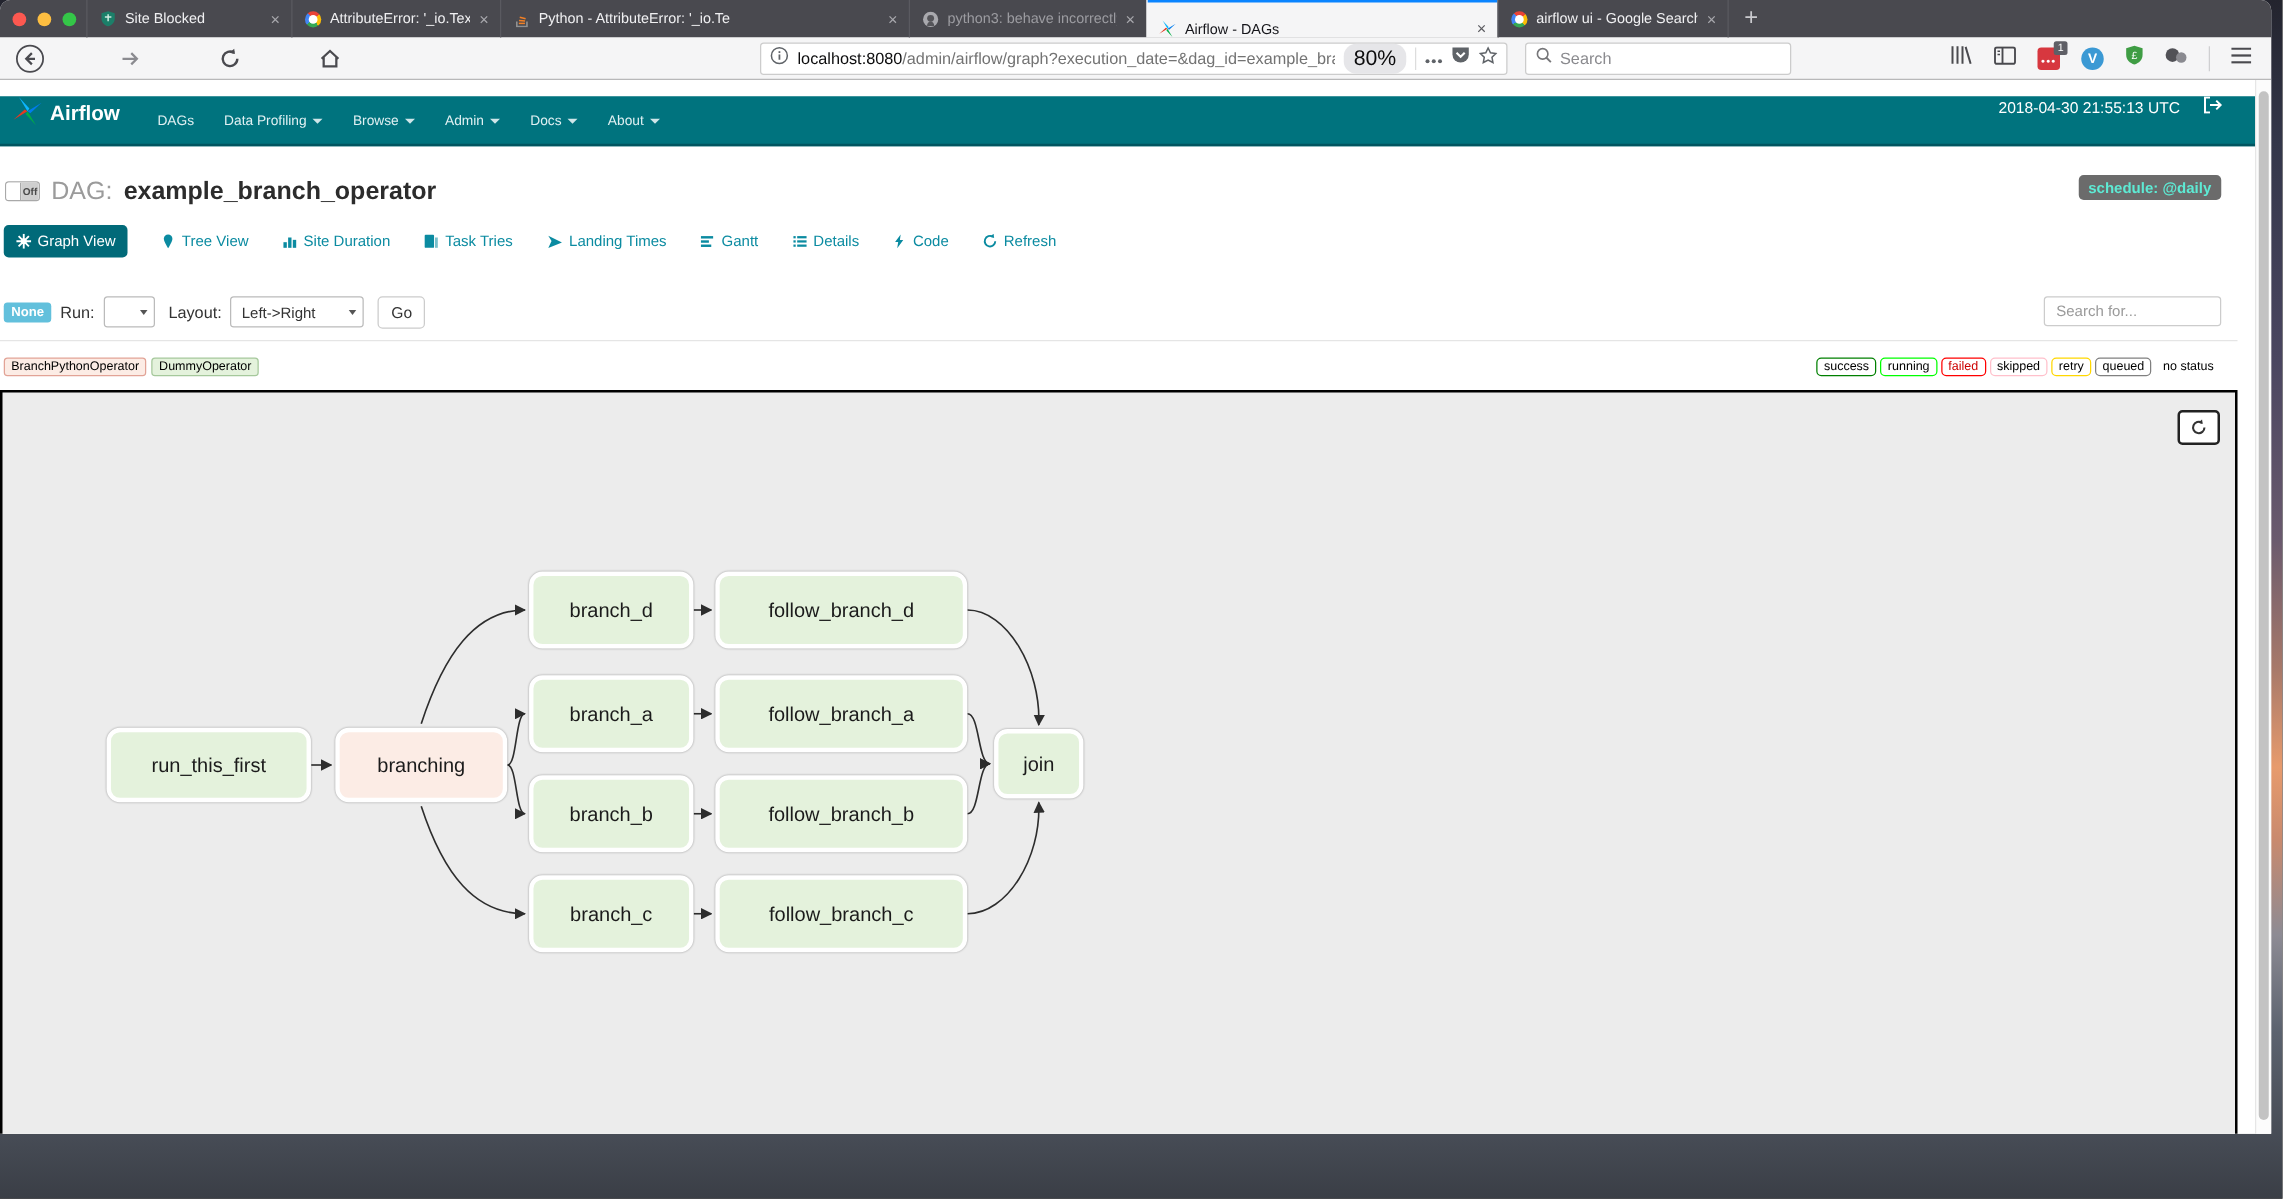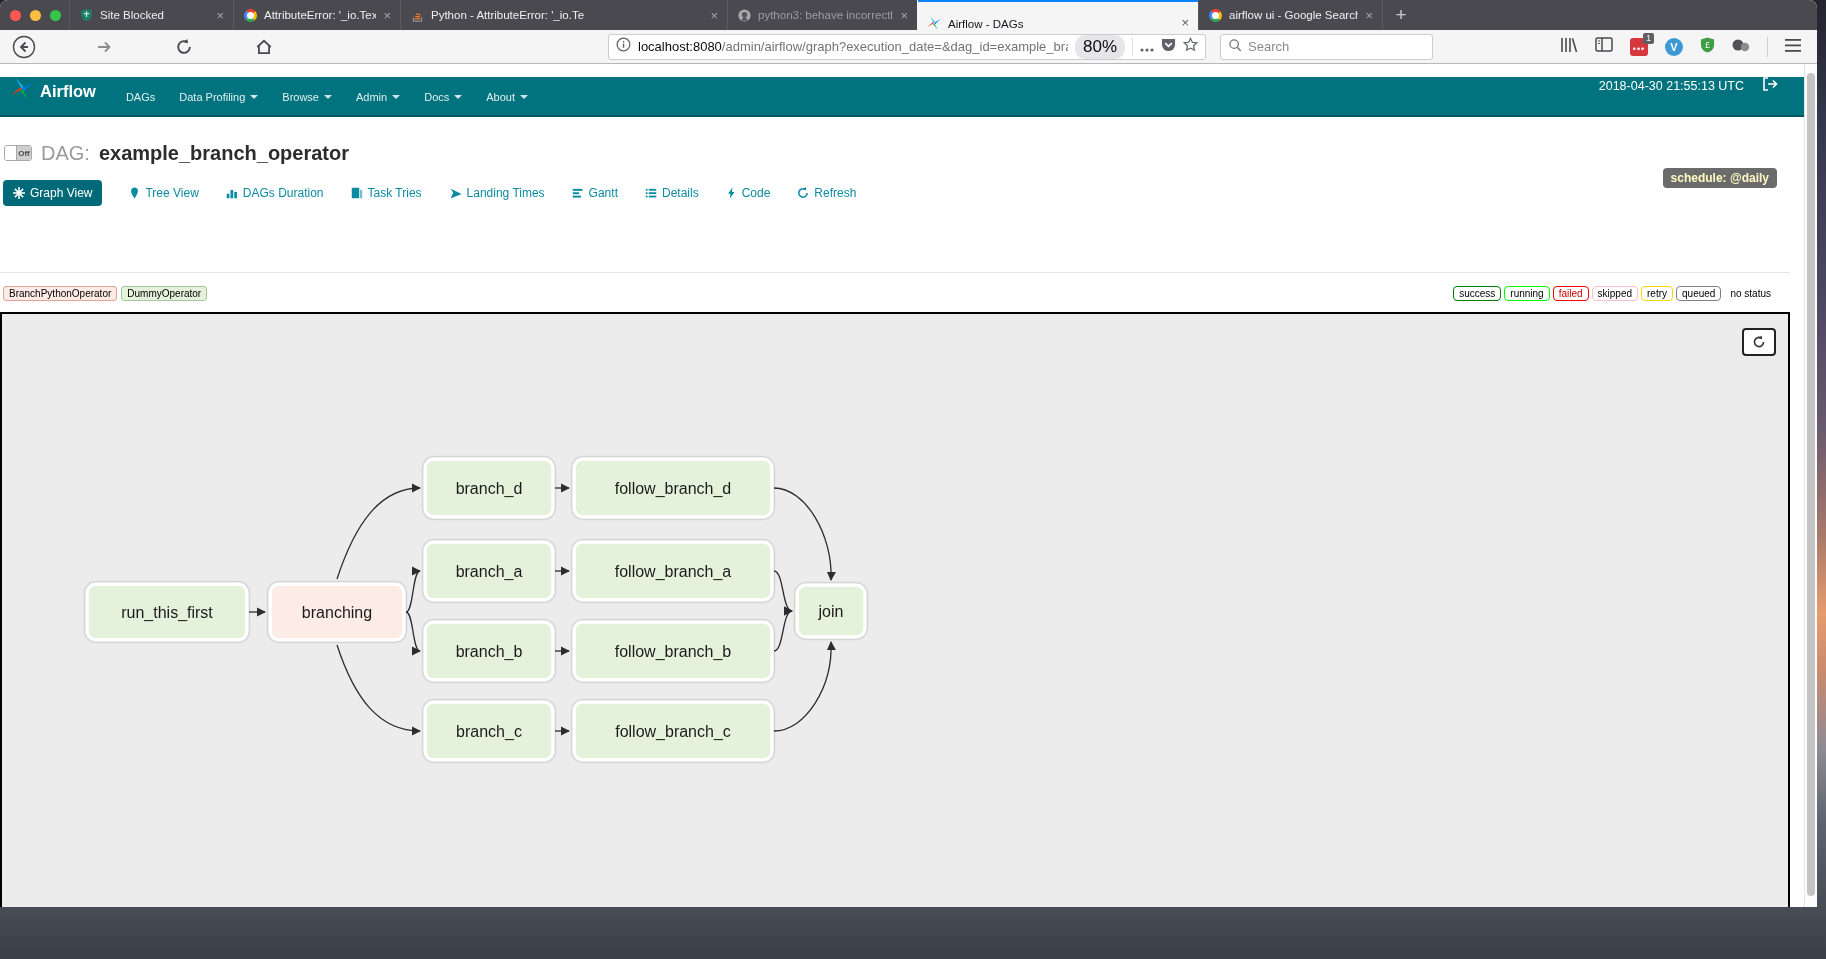--- a/index.html
+++ b/index.html
@@ -66,22 +66,22 @@
   .caret { width:0; height:0; border-left:4px solid transparent; border-right:4px solid transparent; border-top:4px solid #cfe6e9; }
   .nav-right { margin-left:auto; display:flex; align-items:center; gap:18px; color:#fff; font-size:12.5px; }
 
   
   .dag-row { position:absolute; left:0; top:72px; width:1804px; height:34px; display:flex; align-items:center; gap:9px; padding-left:4px; }
   .toggle { width:28px; height:16px; border:1px solid #a9a9a9; border-radius:3px; display:inline-flex; overflow:hidden; background:#fff; }
   .toggle .knob { width:12px; background:#fff; border-right:1px solid #a9a9a9; }
   .toggle .offlbl { flex:1; background:#cfcfcf; color:#4a4a4a; font-size:8px; font-weight:bold; display:flex; align-items:center; justify-content:center; }
   .dag-prefix { font-size:20px; color:#9b9b9b; }
   .dag-title { font-size:20px; font-weight:bold; color:#2c2c2c; }
-  .schedule-badge { position:absolute; right:27px; top:4px; background:#6b6b6b; color:#fef9c3; font-size:12px; font-weight:bold;
-    padding:3px 8px; border-radius:4px;margin-top:28px; }
+  .schedule-badge { position:absolute; right:27px; top:4px; background:#6b6b6b; color:#5eead4; font-size:12px; font-weight:bold;
+    padding:3px 8px; border-radius:4px; }
 
   
   .views-row { position:absolute; left:0; top:114px; height:30px; display:flex; align-items:center; gap:27px; padding-left:3px; }
   .view-link { display:inline-flex; align-items:center; gap:5px; color:#0b8ba1; font-size:12px; text-decoration:none; }
   .view-link.active { background:#016a79; color:#fff; padding:6px 10px; border-radius:4px; }
 
   
   .controls-row { position:absolute; left:0; top:172px; width:1804px; height:27px; display:flex; align-items:center; gap:7px; padding-left:3px; }
   .badge-info { background:#62c0dc; color:#fff; font-size:10.5px; font-weight:bold; padding:2px 6px; border-radius:3px; }
   .ctl-label { font-size:13px; color:#333; }
@@ -356,21 +356,21 @@
             <span>Tree View</span>
           </span>
           <span class="view-link">
             <span style="display:inline-flex">
               <svg width="12" height="12" viewBox="0 0 16 16">
                 <rect x="1" y="9" width="3.6" height="6" fill="currentColor"></rect>
                 <rect x="6" y="4" width="3.6" height="11" fill="currentColor"></rect>
                 <rect x="11" y="6.5" width="3.6" height="8.5" fill="currentColor"></rect>
               </svg>
             </span>
-            <span>DAGs Duration</span>
+            <span>Site Duration</span>
           </span>
           <span class="view-link">
             <span style="display:inline-flex">
               <svg width="12" height="12" viewBox="0 0 16 16">
                 <rect x="1" y="1" width="10" height="14" rx="1" fill="currentColor"></rect>
                 <rect x="12" y="4" width="3" height="11" fill="currentColor" opacity=".55"></rect>
               </svg>
             </span>
             <span>Task Tries</span>
           </span>
@@ -419,20 +419,35 @@
             <span style="display:inline-flex">
               <svg width="12" height="12" viewBox="0 0 16 16">
                 <path d="M13.6 8A5.6 5.6 0 1 1 11 3.2" fill="none" stroke="currentColor" stroke-width="2"></path>
                 <path d="M11.8 0l.6 4.4L8 3.2z" fill="currentColor"></path>
               </svg>
             </span>
             <span>Refresh</span>
           </span>
         </div>
 
+      <div class="controls-row">
+        <span class="badge-info">None</span>
+        <span class="ctl-label">Run:</span>
+        <span class="sel" style="width:41px">
+            <span class="val"></span>
+            <span class="scar"></span>
+          </span>
+        <span class="ctl-label" style="margin-left:4px">Layout:</span>
+        <span class="sel" style="width:107px">
+            <span class="val">Left-&gt;Right</span>
+            <span class="scar"></span>
+          </span>
+        <span class="go-btn" style="margin-left:4px">Go</span>
+        <input class="searchfor" placeholder="Search for..." style="">
+      </div>
 
       <hr class="page-hr">
 
       <div class="legend-row">
         <span id="op-legend" style="display:flex;align-items:center;">
             <span class="op-badge" style="background: rgb(252, 236, 229); border-color: rgb(226, 163, 150);">BranchPythonOperator</span>
             <span class="op-badge" style="background: rgb(228, 242, 220); border-color: rgb(165, 200, 155);">DummyOperator</span>
           </span>
         <span class="status-wrap" id="status-legend">
             <span class="st-badge" style="border-color: rgb(0, 128, 0); color: rgb(0, 0, 0);">success</span>

